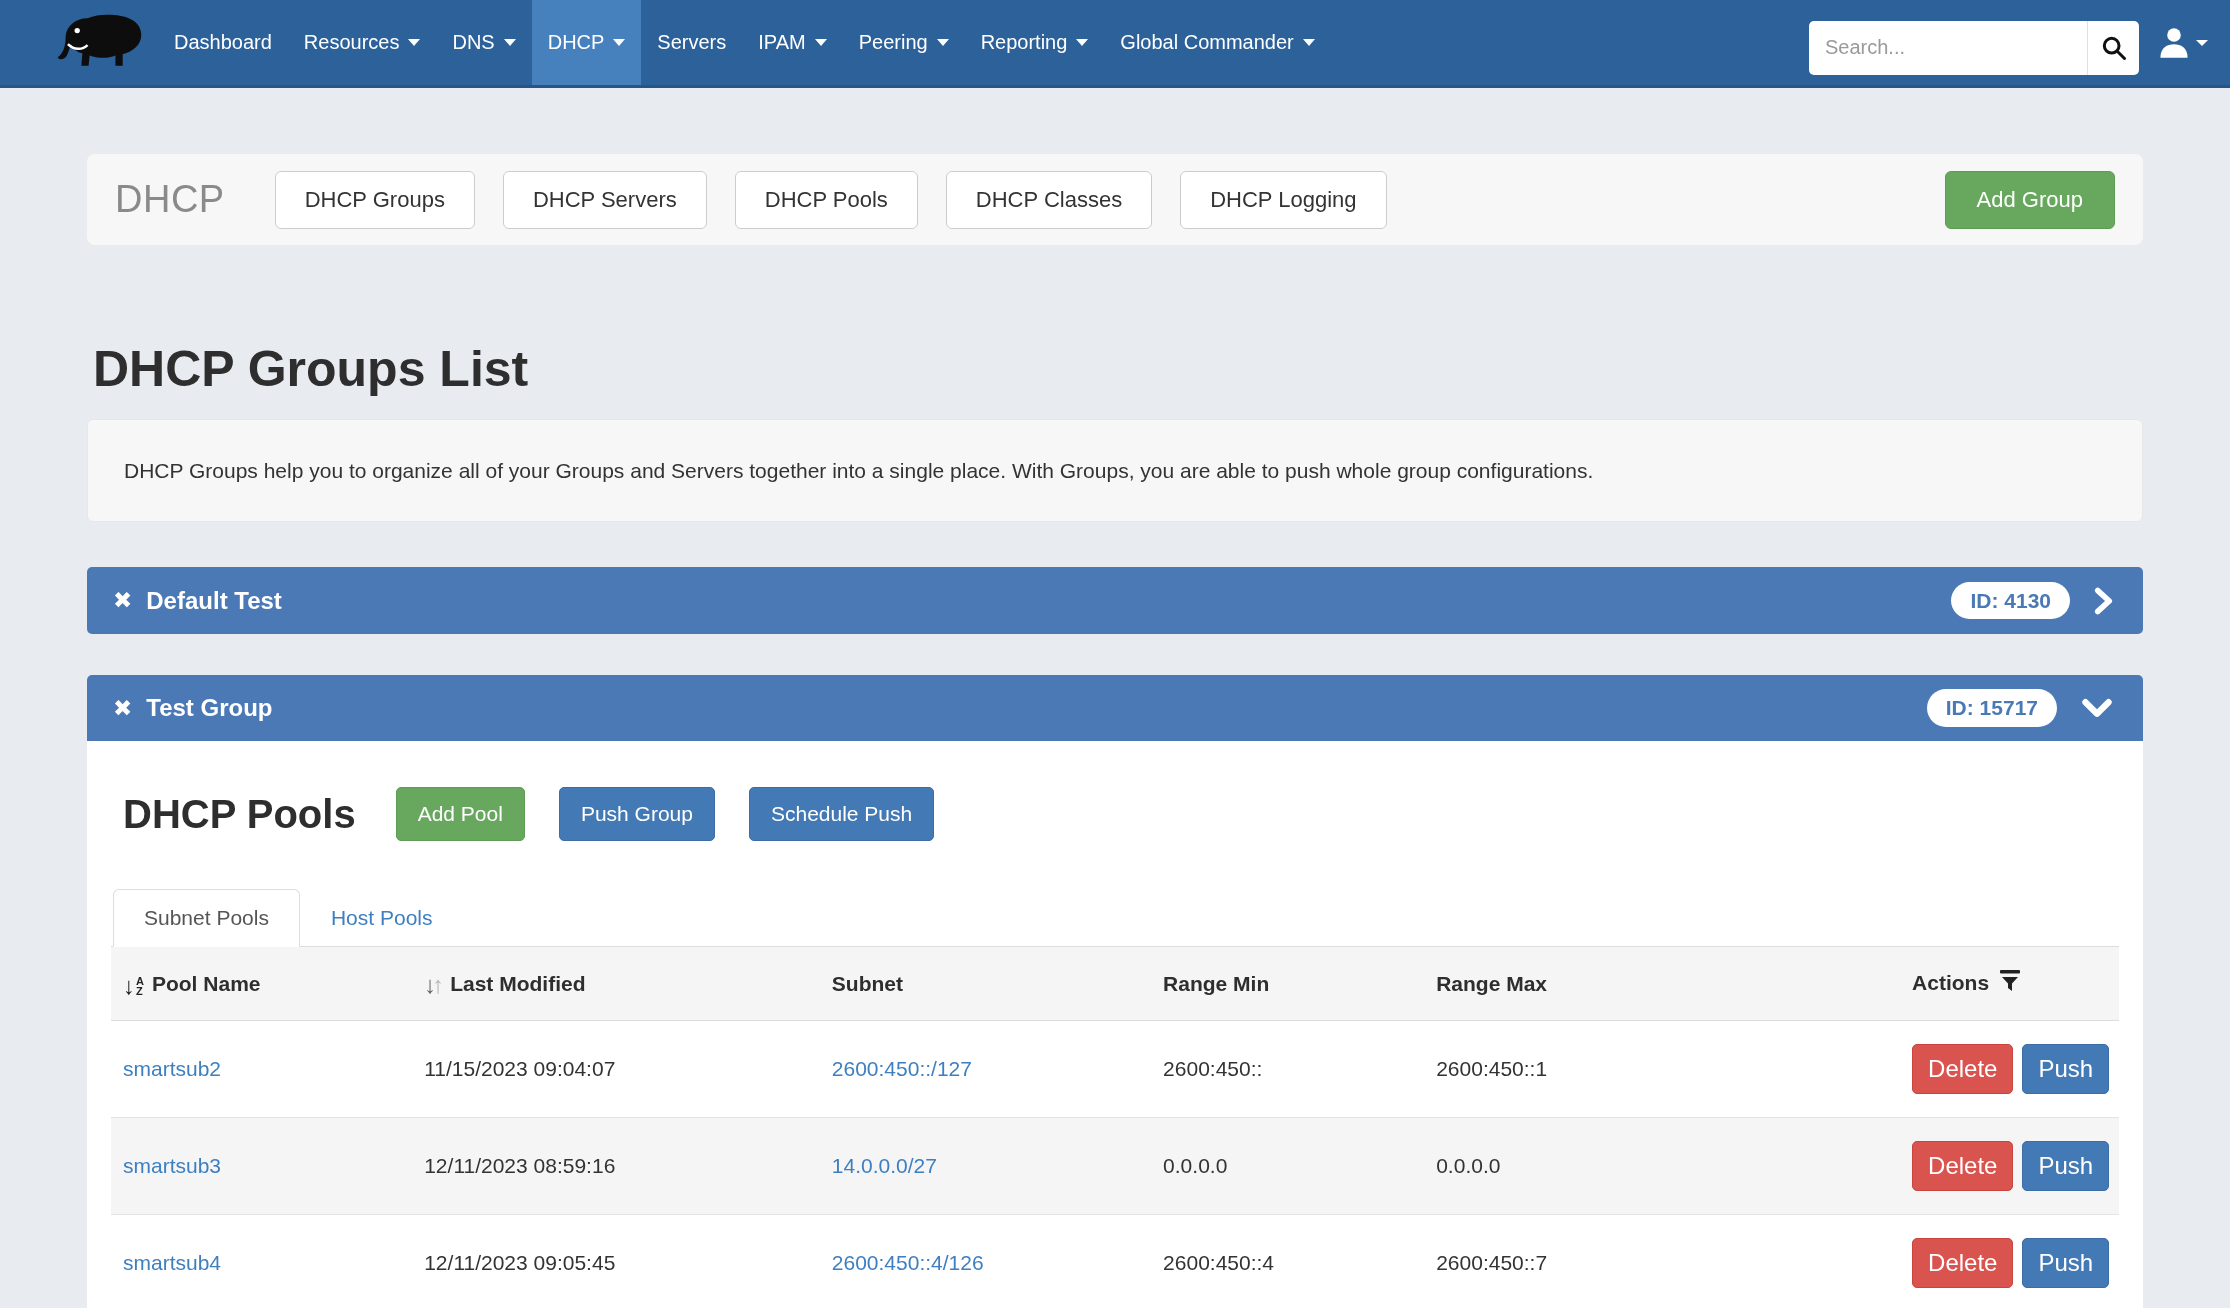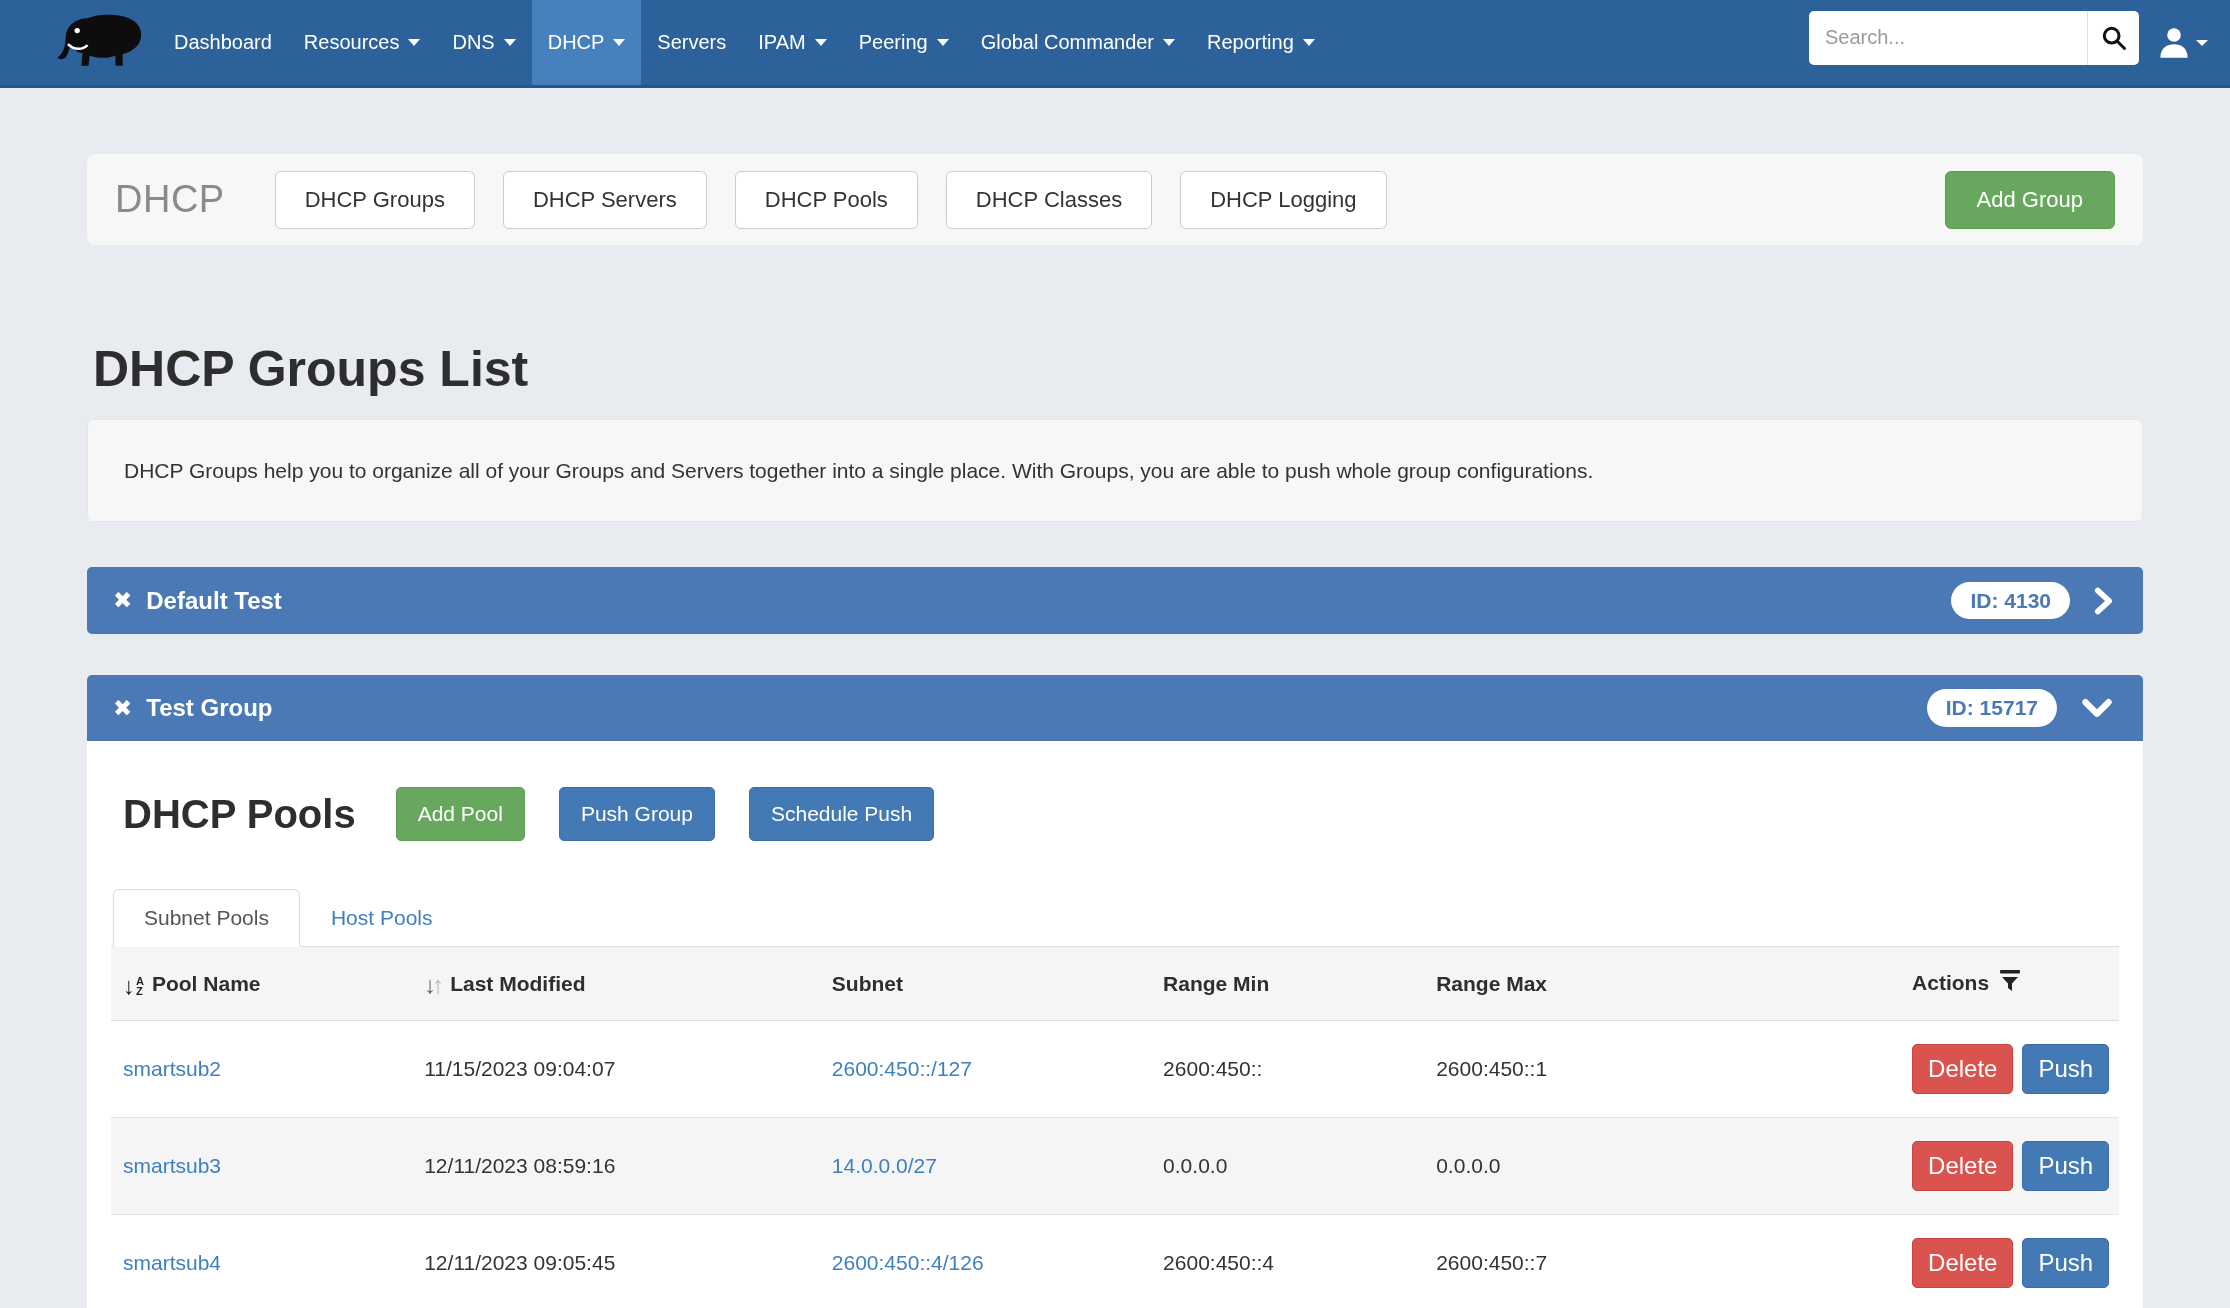--- a/index.html
+++ b/index.html
@@ -24,21 +24,21 @@
     display: flex; align-items: center; padding: 0 16px;
     color: #fff; font-size: 20px; cursor: pointer; white-space: nowrap;
   }
   .nav-item.active { background: #4681bd; }
   .caret {
     display: inline-block; width: 0; height: 0; margin-left: 9px;
     border-top: 7px solid currentColor;
     border-left: 6px solid transparent; border-right: 6px solid transparent;
   }
   .nav-right { margin-left: auto; display: flex; align-items: center; padding-right: 22px; }
-  .search-group { display: flex; align-items: flex-start; height: 64px; }
+  .search-group { display: flex; align-items: flex-end; height: 64px; }
   .search-input {
     width: 278px; height: 54px; border: none; outline: none;
     border-radius: 5px 0 0 5px; padding: 0 16px; font-size: 20px;
     font-family: "Liberation Sans", "DejaVu Sans", sans-serif; color: #333;
     background: #fff;
   }
   .search-input::placeholder { color: #9a9a9a; }
   .search-btn {
     width: 52px; height: 54px; border: none; background: #fff; cursor: pointer;
     border-left: 1px solid #e0e0e0; border-radius: 0 5px 5px 0;
@@ -158,25 +158,25 @@
       </li>
     <li class="nav-item">
         <span>IPAM</span>
         <span class="caret"></span>
       </li>
     <li class="nav-item">
         <span>Peering</span>
         <span class="caret"></span>
       </li>
     <li class="nav-item">
+        <span>Reporting</span>
+        <span class="caret"></span>
+      </li>
+    <li class="nav-item">
         <span>Global Commander</span>
-        <span class="caret"></span>
-      </li>
-    <li class="nav-item">
-        <span>Reporting</span>
         <span class="caret"></span>
       </li>
   </ul>
   <div class="nav-right">
     <div class="search-group">
       <input class="search-input" type="text" placeholder="Search..." style="">
       <button class="search-btn">
         <span style="display:flex;">
           <svg width="28" height="28" viewBox="0 0 24 24" fill="none" stroke="#111" stroke-width="2.6">
             <circle cx="10" cy="10" r="6.3"></circle>

